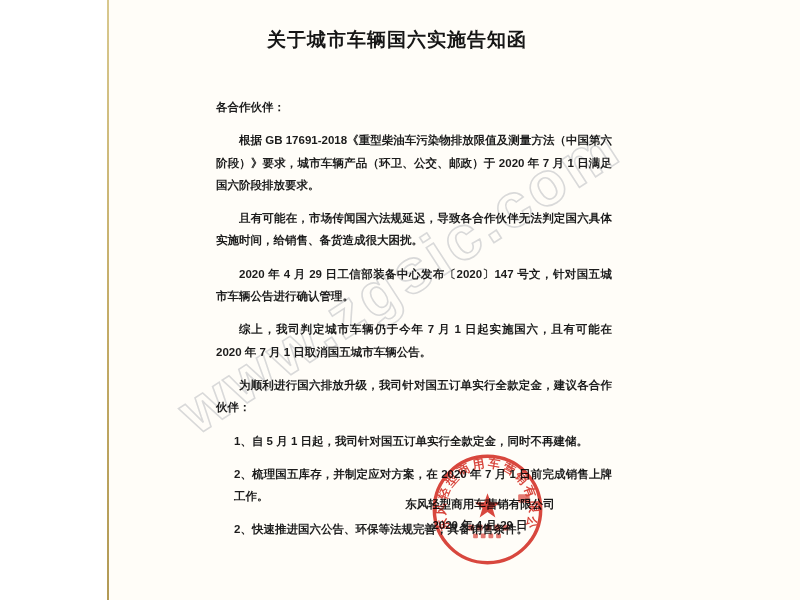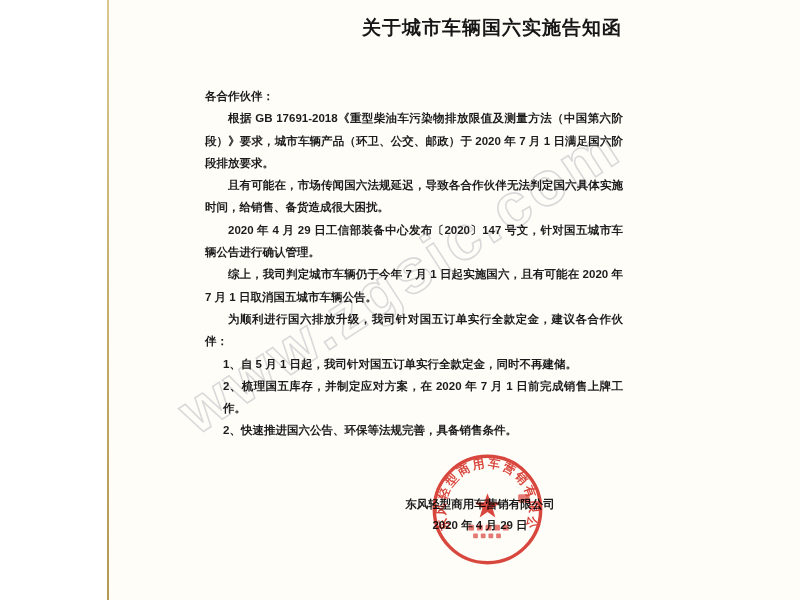--- a/index.html
+++ b/index.html
@@ -24,31 +24,31 @@
   .watermark-text{
     fill:none;
     stroke:#d9d9d9;
     stroke-width:1.6px;
     font-family:"Liberation Sans", sans-serif;
     font-weight:bold;
     font-size:62px;
     letter-spacing:4px;
   }
   .doc-title{
-    position:absolute;left:172px;top:15px;width:450px;z-index:2;
-    text-align:right;
+    position:absolute;left:172px;top:27px;width:450px;z-index:2;
+    text-align:center;
     font-size:19px;font-weight:bold;color:#161616;
     letter-spacing:1px;
   }
   .doc-body{
     position:absolute;left:205px;top:85px;width:418px;z-index:2;
     font-size:11.5px;line-height:22.3px;font-weight:bold;color:#1c1c1c;
     text-align:justify;
   }
-  .doc-body p{margin:0;}
+  .doc-body p{margin:11px;}
   .doc-body p.indent{text-indent:2em;}
   .doc-list{margin-left:18px;}
   .signature{
     position:absolute;left:365px;top:494px;width:230px;z-index:3;
     text-align:center;
     font-size:11.5px;font-weight:bold;color:#1c1c1c;
     line-height:20.5px;
   }
   .signature div{margin:0;}
   .stamp-svg{

